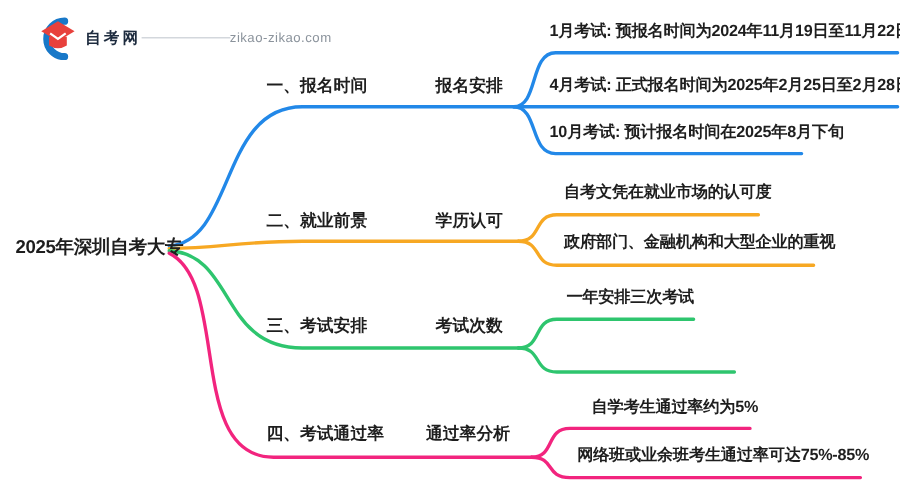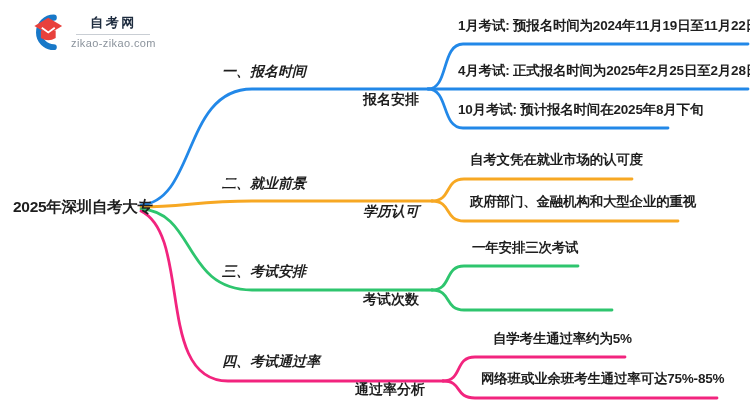--- a/index.html
+++ b/index.html
@@ -7,37 +7,37 @@
     position:relative;width:750px;height:410px;background:#ffffff;
     overflow:hidden;font-family:"Liberation Sans",sans-serif;
   }
   .connectors{position:absolute;left:0;top:0;width:750px;height:410px;}
   .connectors path{fill:none;stroke-width:2.8;stroke-linecap:round;}
   .node{
     position:absolute;white-space:nowrap;color:#1e1e1e;font-weight:700;
     line-height:1.15;cursor:default;
   }
   .root-node{font-size:15.5px;letter-spacing:-0.3px;}
-  .branch-label{font-size:14px;font-style:italic;}
-  .sub-label{font-size:14px;margin-top:28px;}
+  .branch-label{font-size:14px;}
+  .sub-label{font-size:14px;}
   .leaf-label{font-size:13.5px;letter-spacing:-0.2px;}
 
   
   .logo{position:absolute;left:27px;top:13px;display:flex;align-items:center;gap:7px;}
   .logo-icon{width:37px;height:37px;flex:0 0 auto;}
-  .logo-text{display:flex;flex-direction:column;align-items:center;}
+  .logo-text{display:flex;flex-direction:row;align-items:center;}
   .logo-name{font-size:13px;font-weight:700;color:#1d2b3e;letter-spacing:2.5px;}
   .logo-divider{width:74px;height:1px;background:#c9ced4;margin:2px 0 2px 0;}
   .logo-domain{font-size:11px;color:#8b939c;letter-spacing:0.4px;}
 
   
   .b1-label{left:222px;top:63px;}
   .b1-sub{left:363px;top:63px;}
   .b2-label{left:222px;top:175px;}
-  .b2-sub{left:363px;top:175px;font-style:italic;}
+  .b2-sub{left:363px;top:175px;}
   .b3-label{left:222px;top:263px;}
   .b3-sub{left:363px;top:263px;}
   .b4-label{left:222px;top:353px;}
   .b4-sub{left:355px;top:353px;}
 
   .b1-leaf1{left:458px;top:18px;}
   .b1-leaf2{left:458px;top:63px;}
   .b1-leaf3{left:458px;top:102px;}
   .b2-leaf1{left:470px;top:152px;}
   .b2-leaf2{left:470px;top:194px;}

